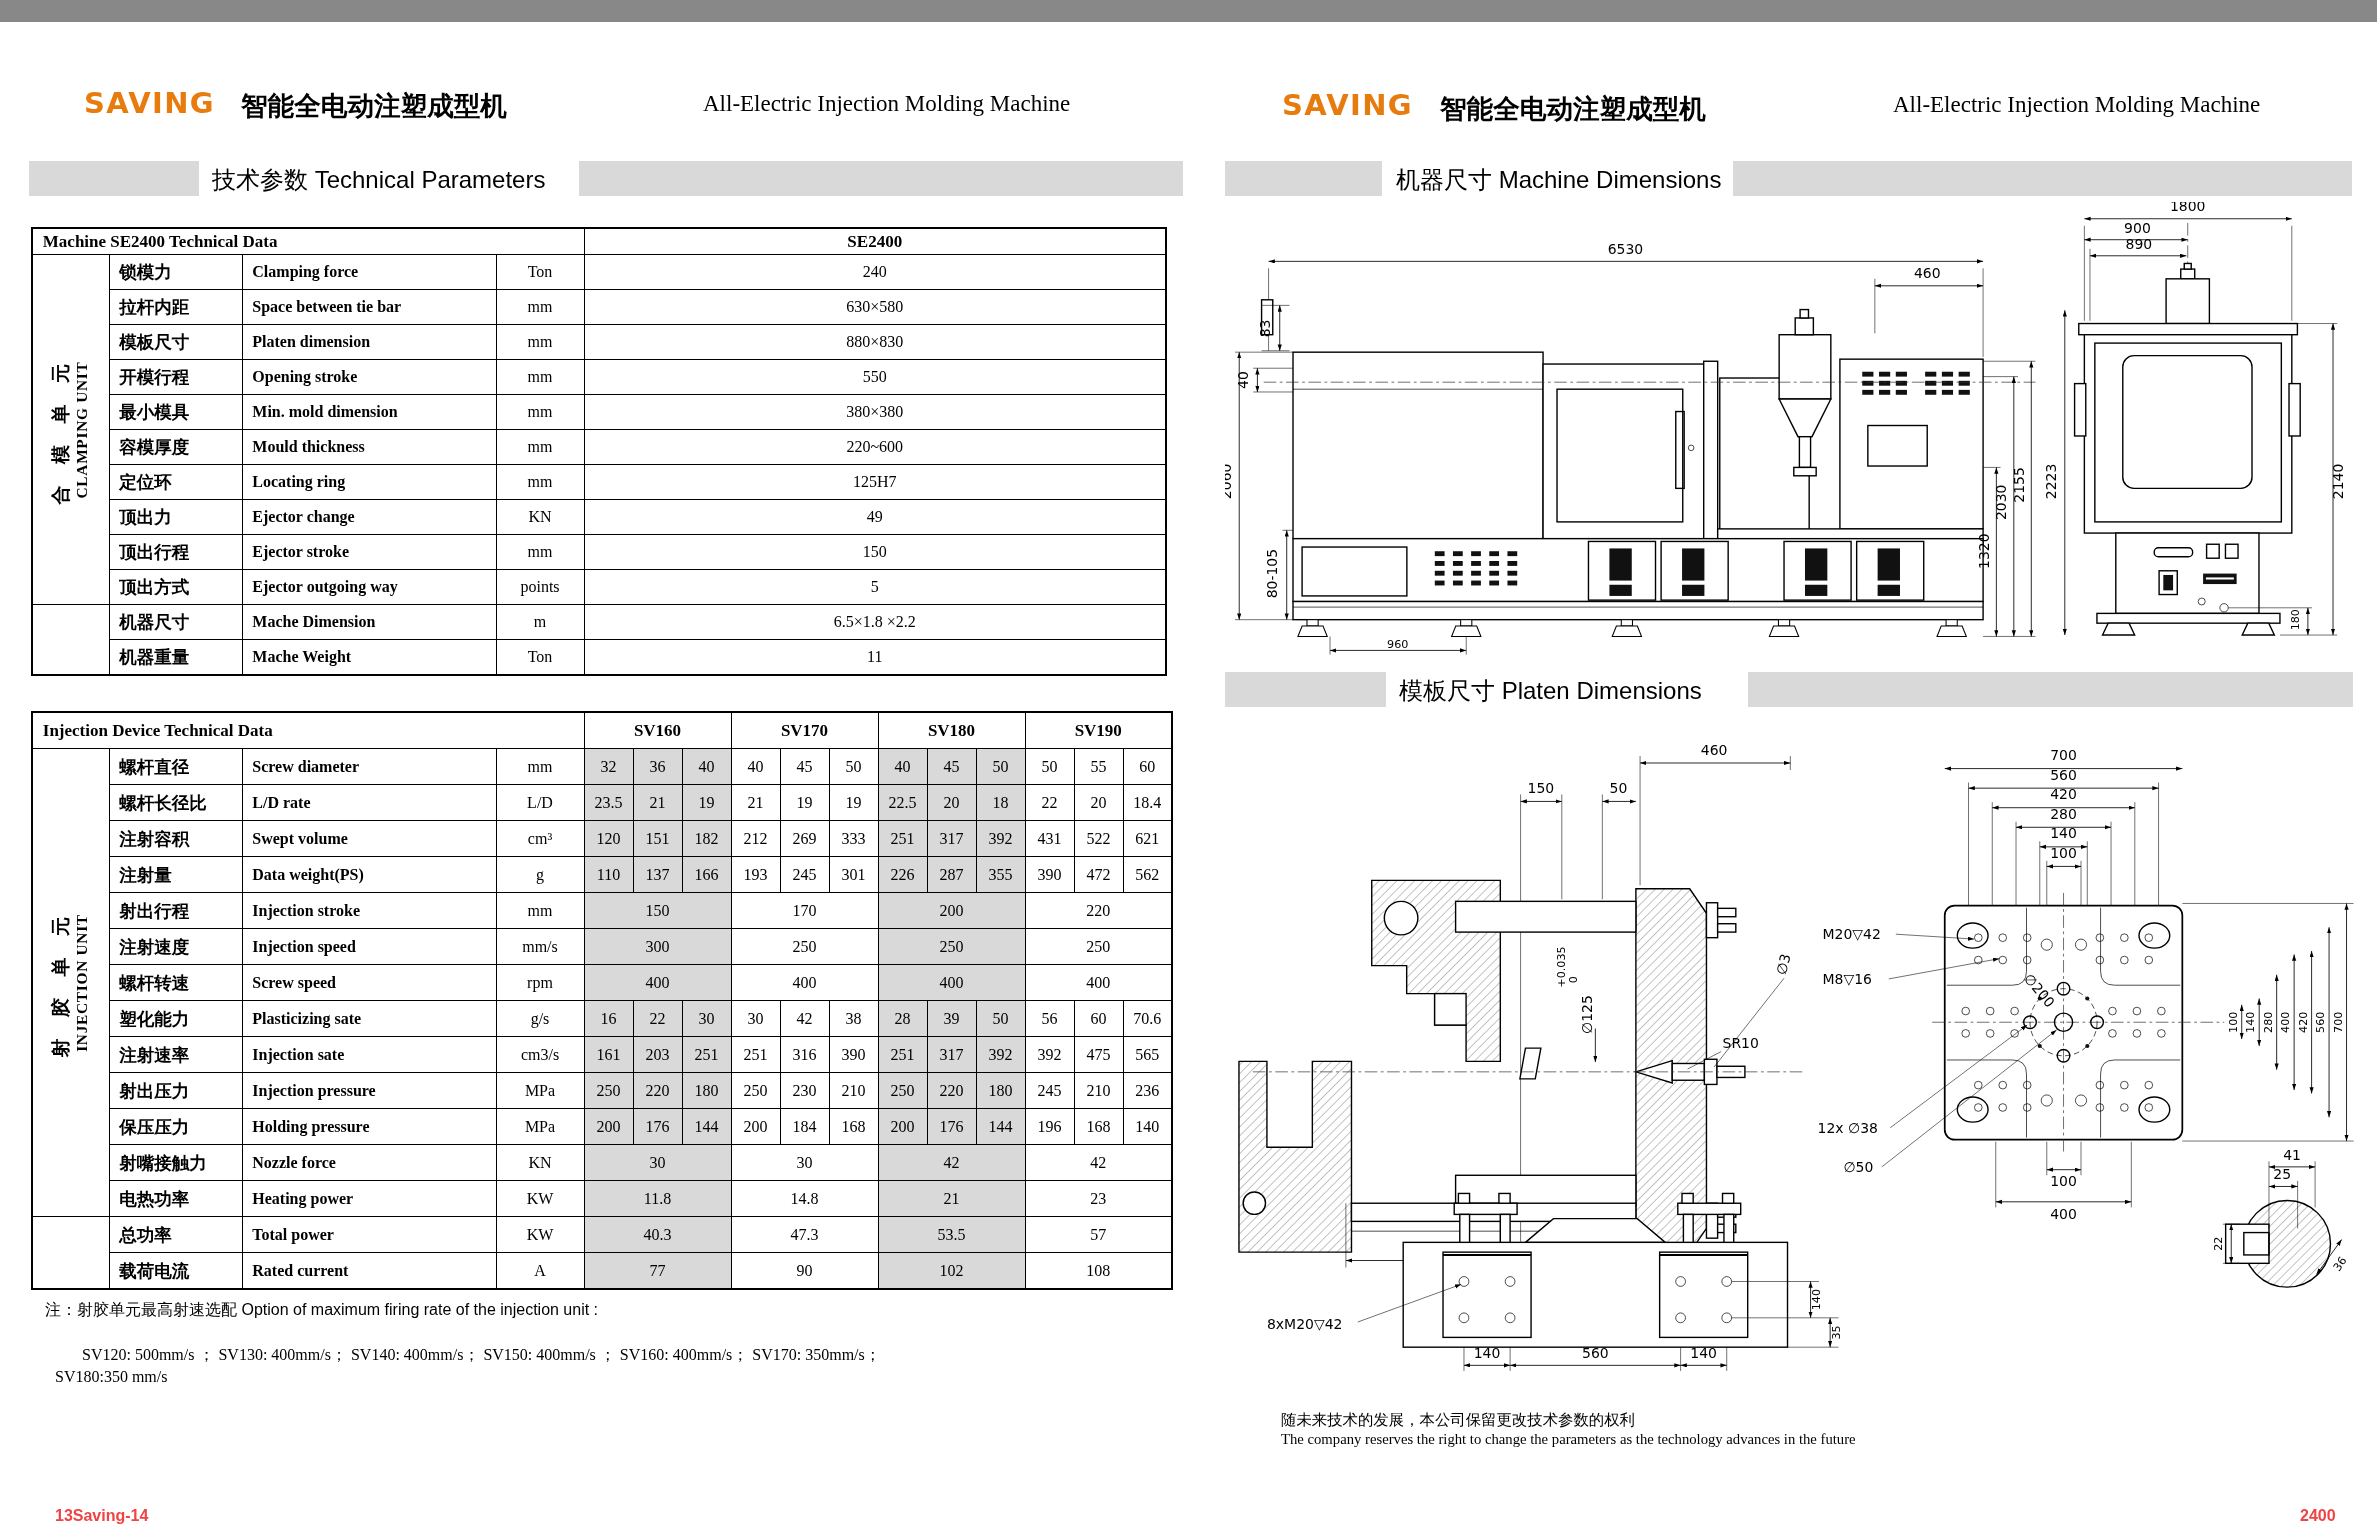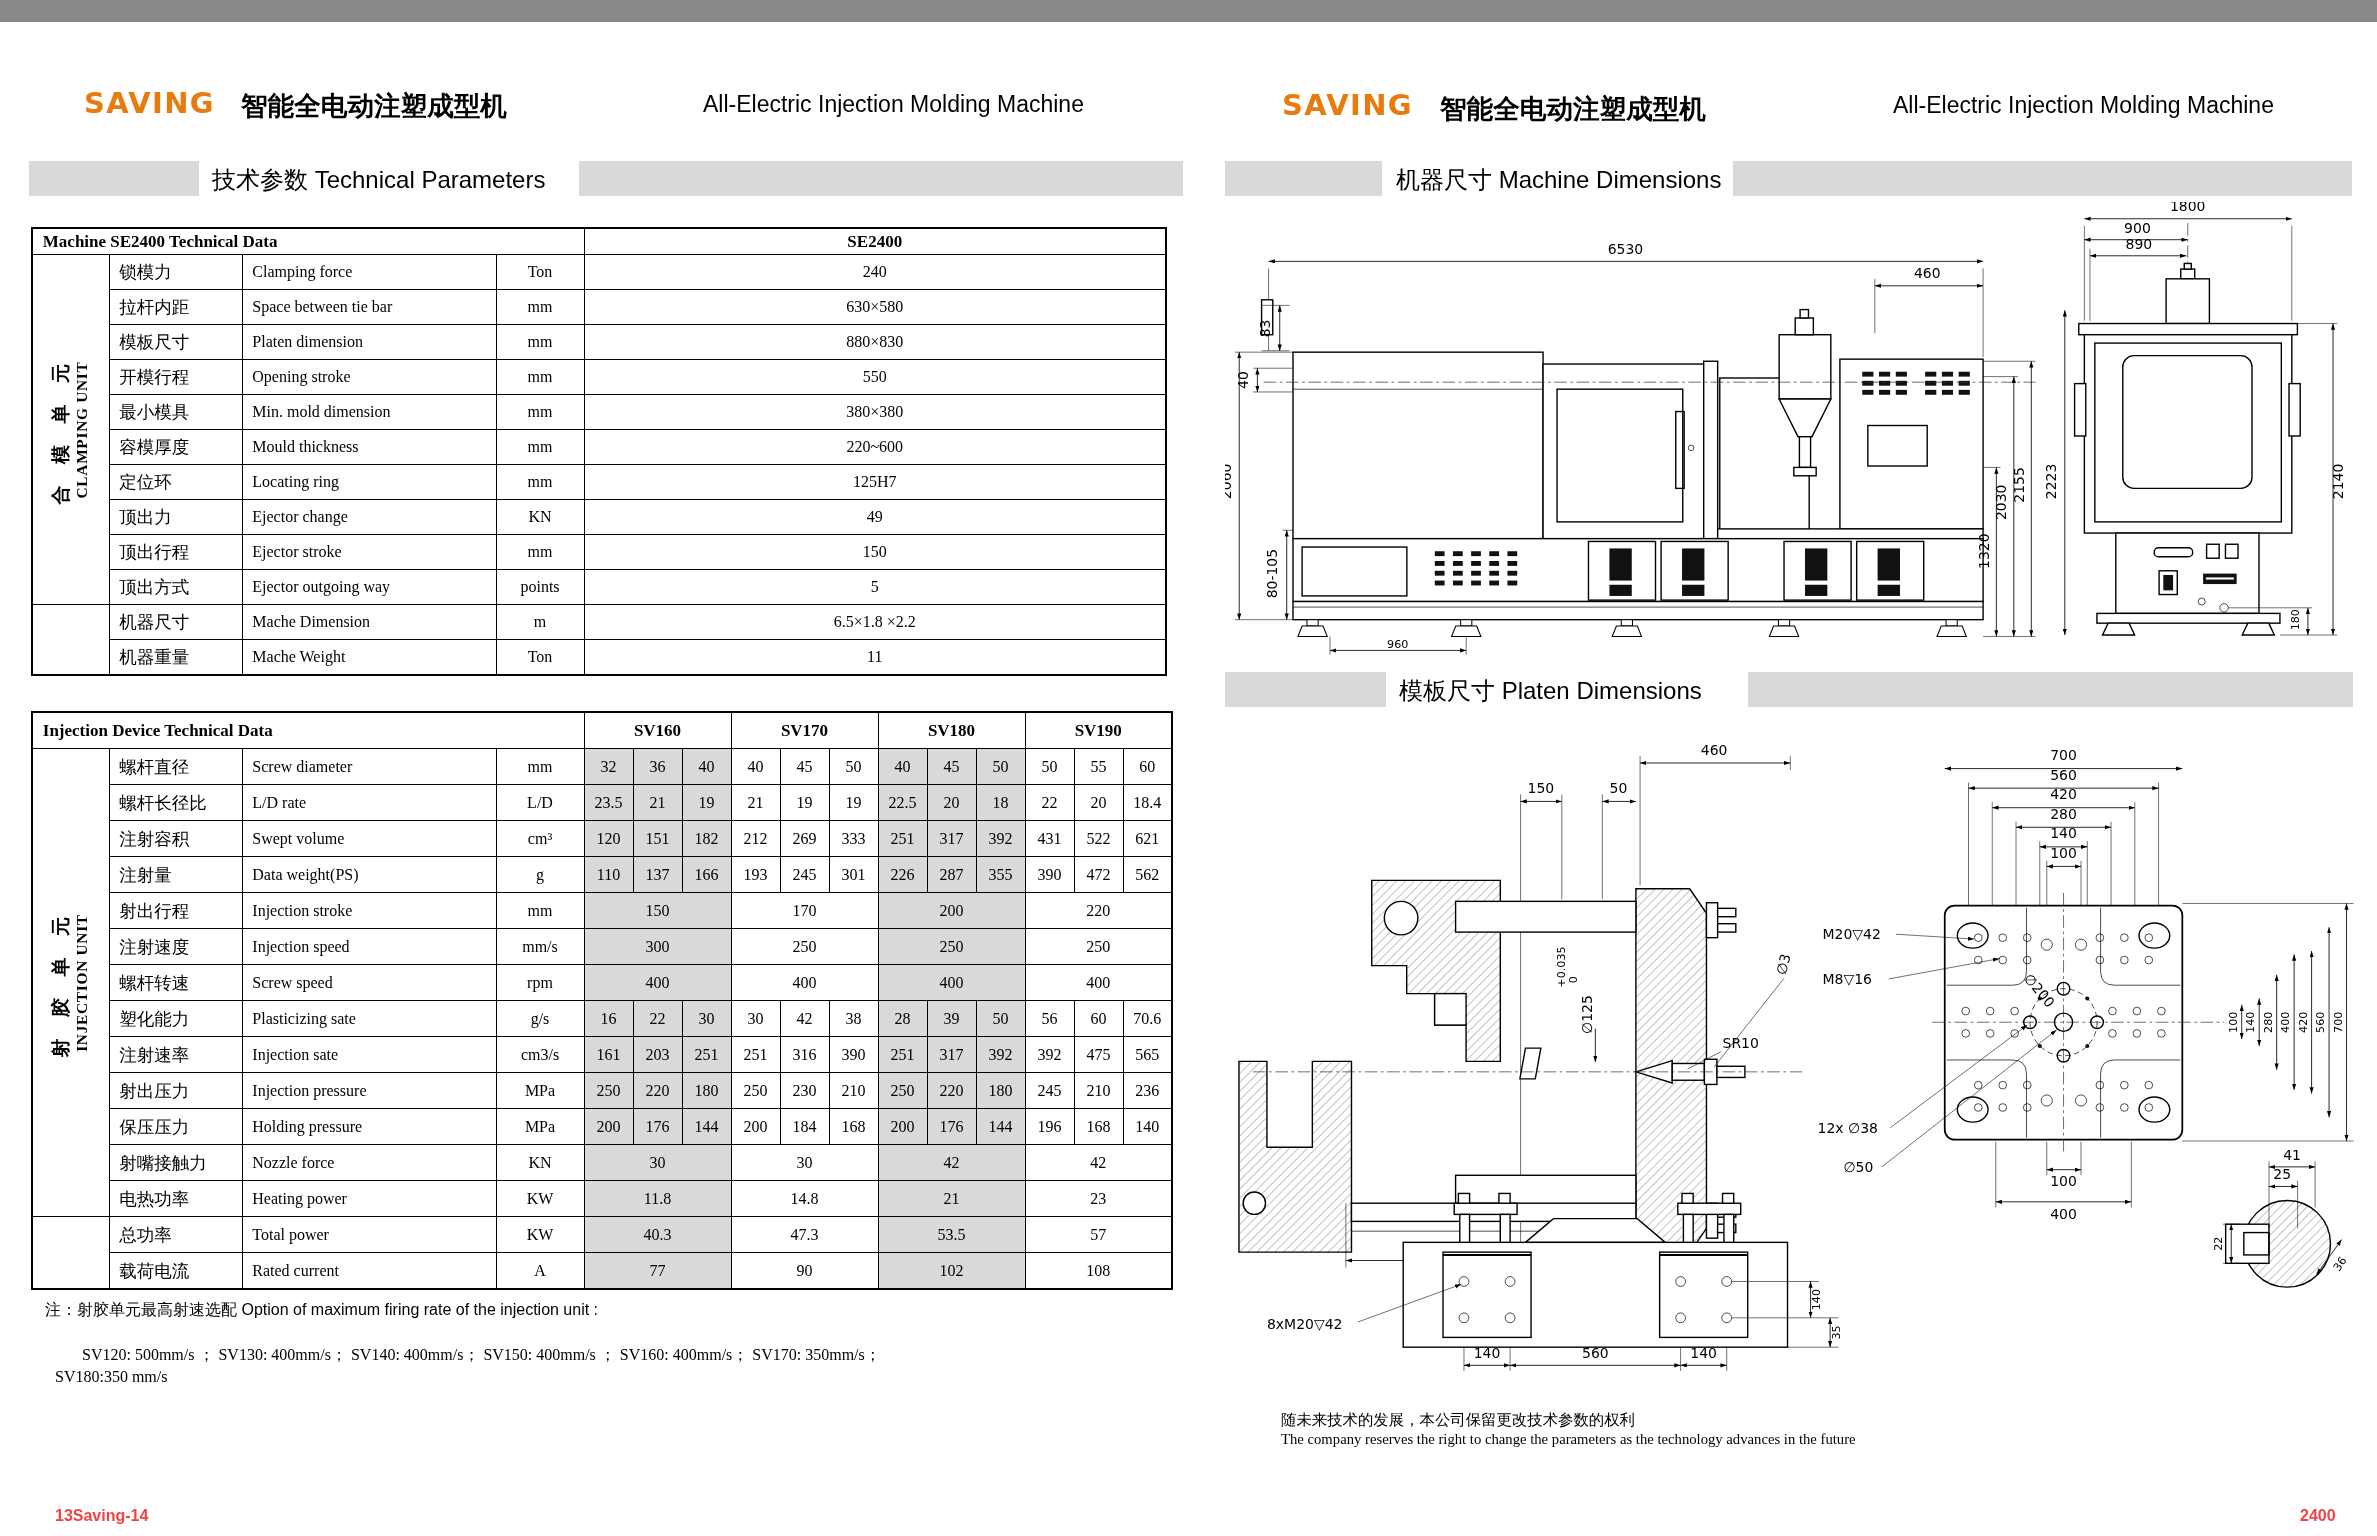--- a/index.html
+++ b/index.html
@@ -1,28 +1,28 @@
 <!DOCTYPE html>
 <html style="font-size:11.2px"><head>
 <meta charset="utf-8">
 <style>
   html,body{margin:0;padding:0;background:#888;}
   #page{position:relative;width:2377px;height:1537px;background:#ffffff;overflow:hidden;
         font-family:"Liberation Serif",serif;color:#000;margin-top:22px;}
   .abs{position:absolute;}
   .brand{font-family:"DejaVu Sans",sans-serif;font-weight:800;font-size:29px;color:#E87B0E;letter-spacing:1.4px;}
   .cntitle{font-family:"Liberation Sans",sans-serif;font-weight:700;font-size:26.6px;color:#000;}
-  .entitle{font-family:Liberation Sans, sans-serif;font-size:23px;color:#000;}
+  .entitle{font-family:Liberation Serif, serif;font-size:23px;color:#000;}
   .secbar{background:#D9D9D9;height:35px;}
   .sectitle{font-family:"Liberation Sans",sans-serif;font-size:24px;color:#000;white-space:nowrap;}
   table.spec{border-collapse:collapse;table-layout:fixed;border:2.1px solid #000;background:#fff;}
   table.spec td{border:1.1px solid #000;text-align:center;font-family:"Liberation Serif",serif;
      font-size:16px;padding:0 1.4px;overflow:hidden;white-space:nowrap;height:34px;}
   #t2 td{height:35px;}
-  table.spec td.l{text-align:left;padding-left:9.8px;}
+  table.spec td.l{text-align:left;padding-left:9.8px;font-weight:bold;}
   table.spec td.cn{font-size:17.5px;}
   table.spec tr.hdr td{font-weight:700;font-size:17px;height:25px;}
   table.spec td.hl{}
   table.spec td.grp{position:relative;}
   .vtext{position:absolute;top:50%;left:50%;transform:translate(-50%,-50%) rotate(-90deg);
      display:flex;flex-direction:column;align-items:center;line-height:1.2;font-weight:700;white-space:nowrap;}
   .vtext .vcn{font-size:19px;letter-spacing:8.4px;}
   .vtext .ven{font-size:15.4px;letter-spacing:0.7px;font-family:"Liberation Serif",serif;}
   table.spec td.shade{background:#D9D9D9;}
   .note{font-family:"Liberation Sans",sans-serif;font-size:16px;white-space:nowrap;}

